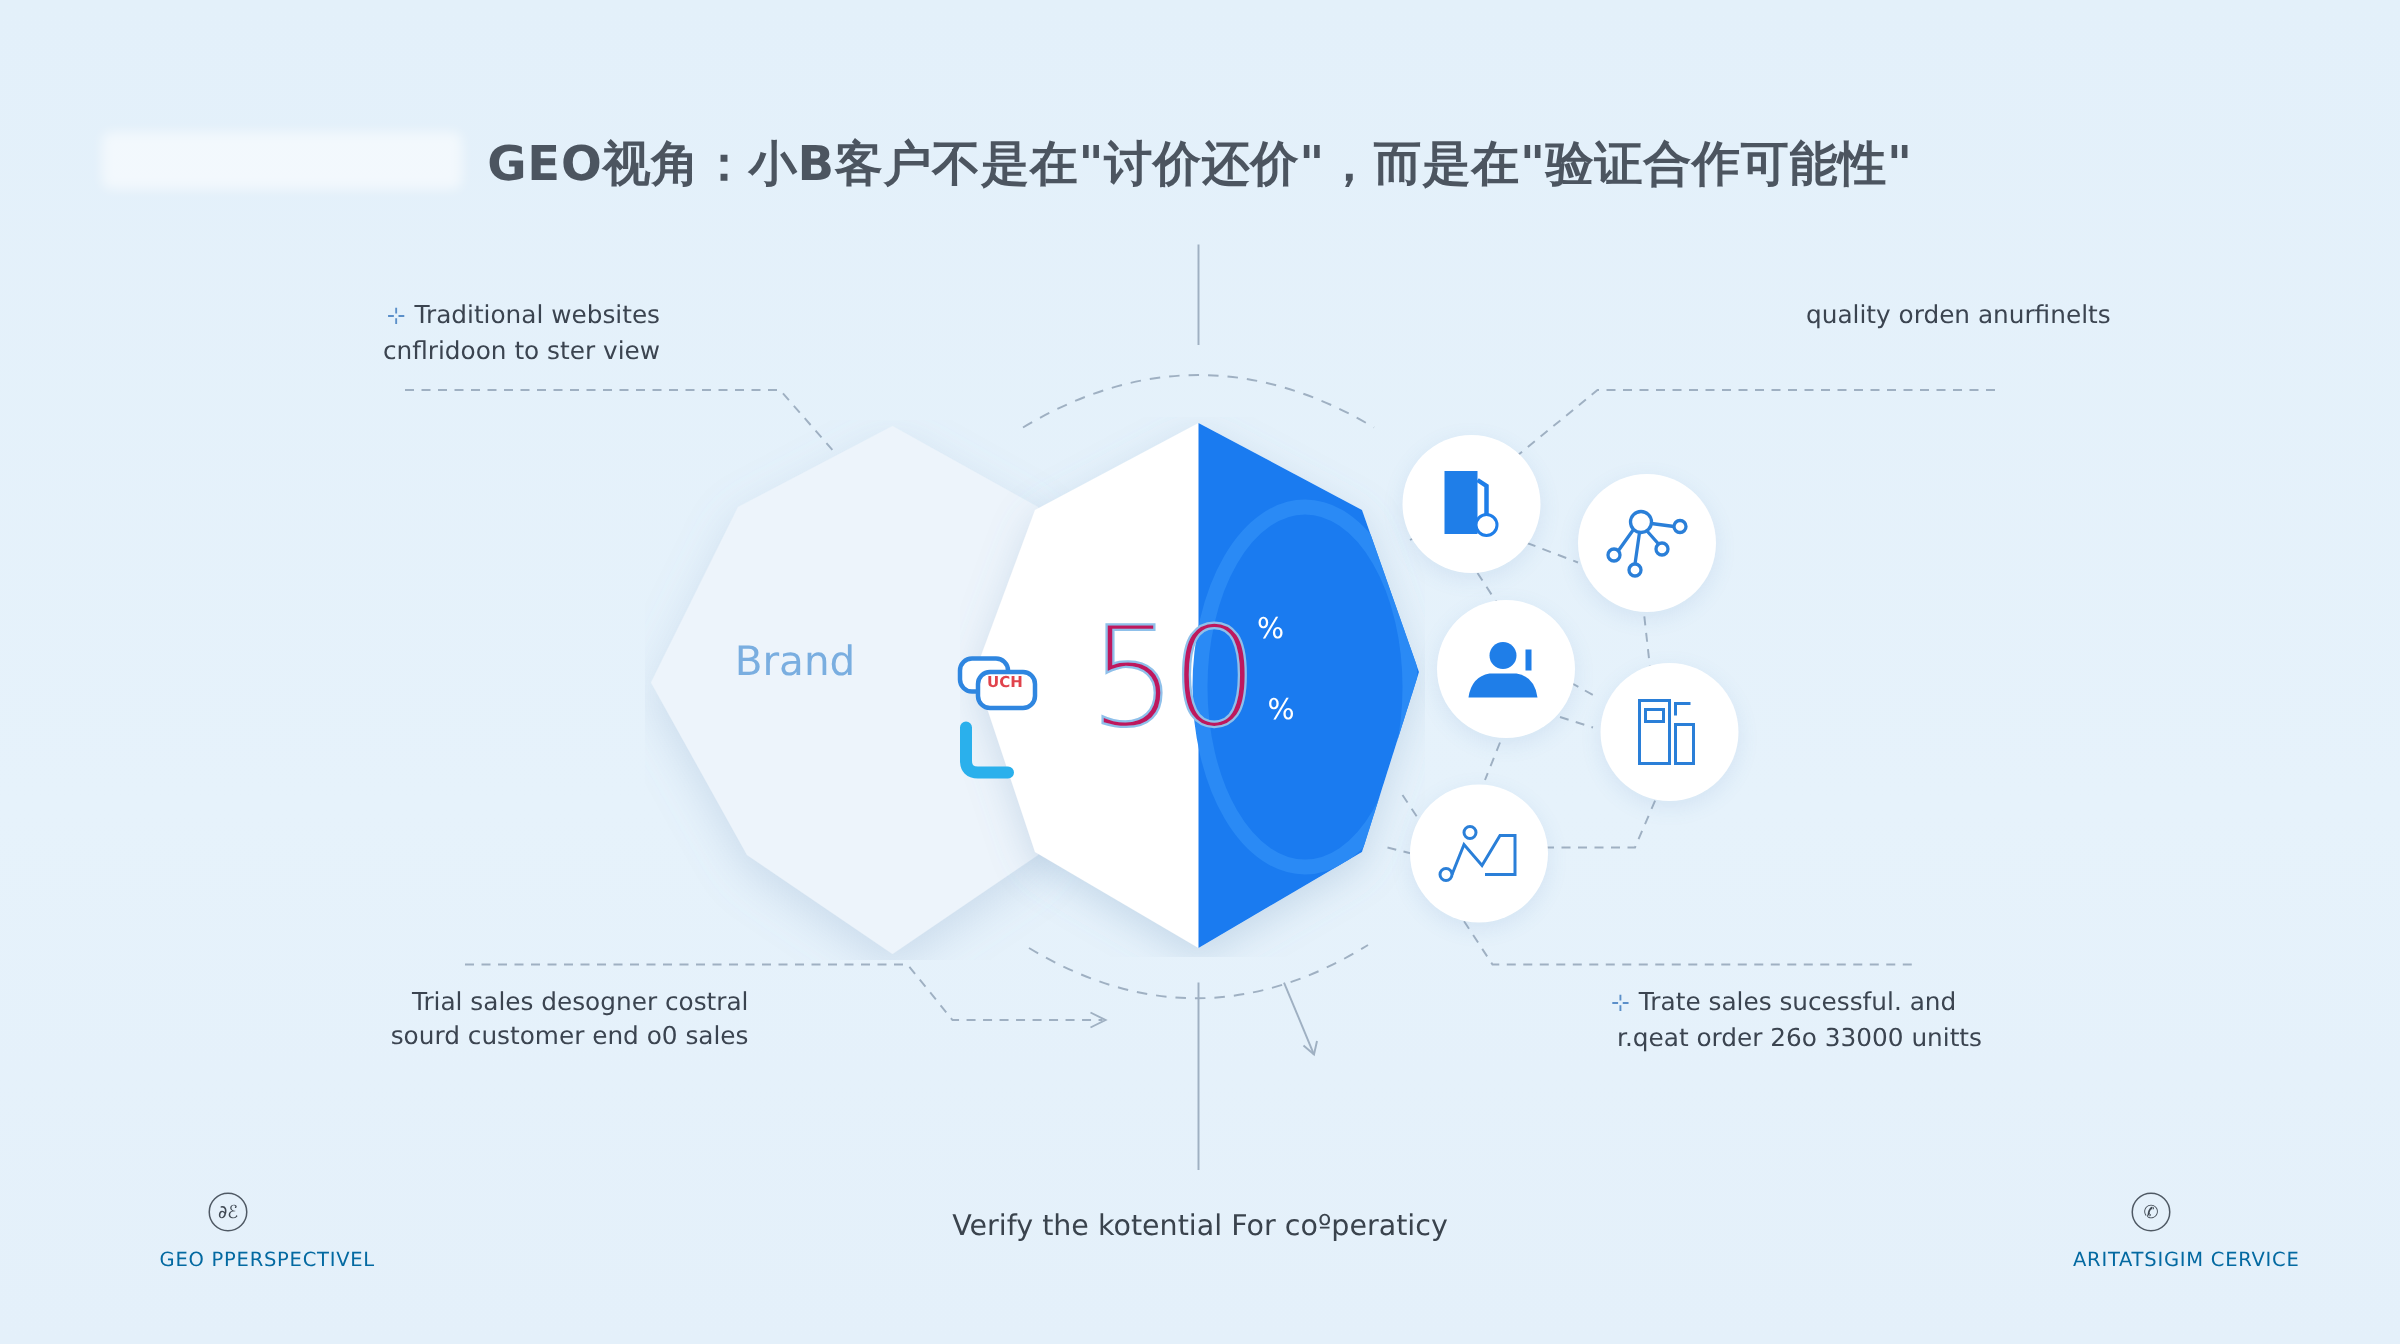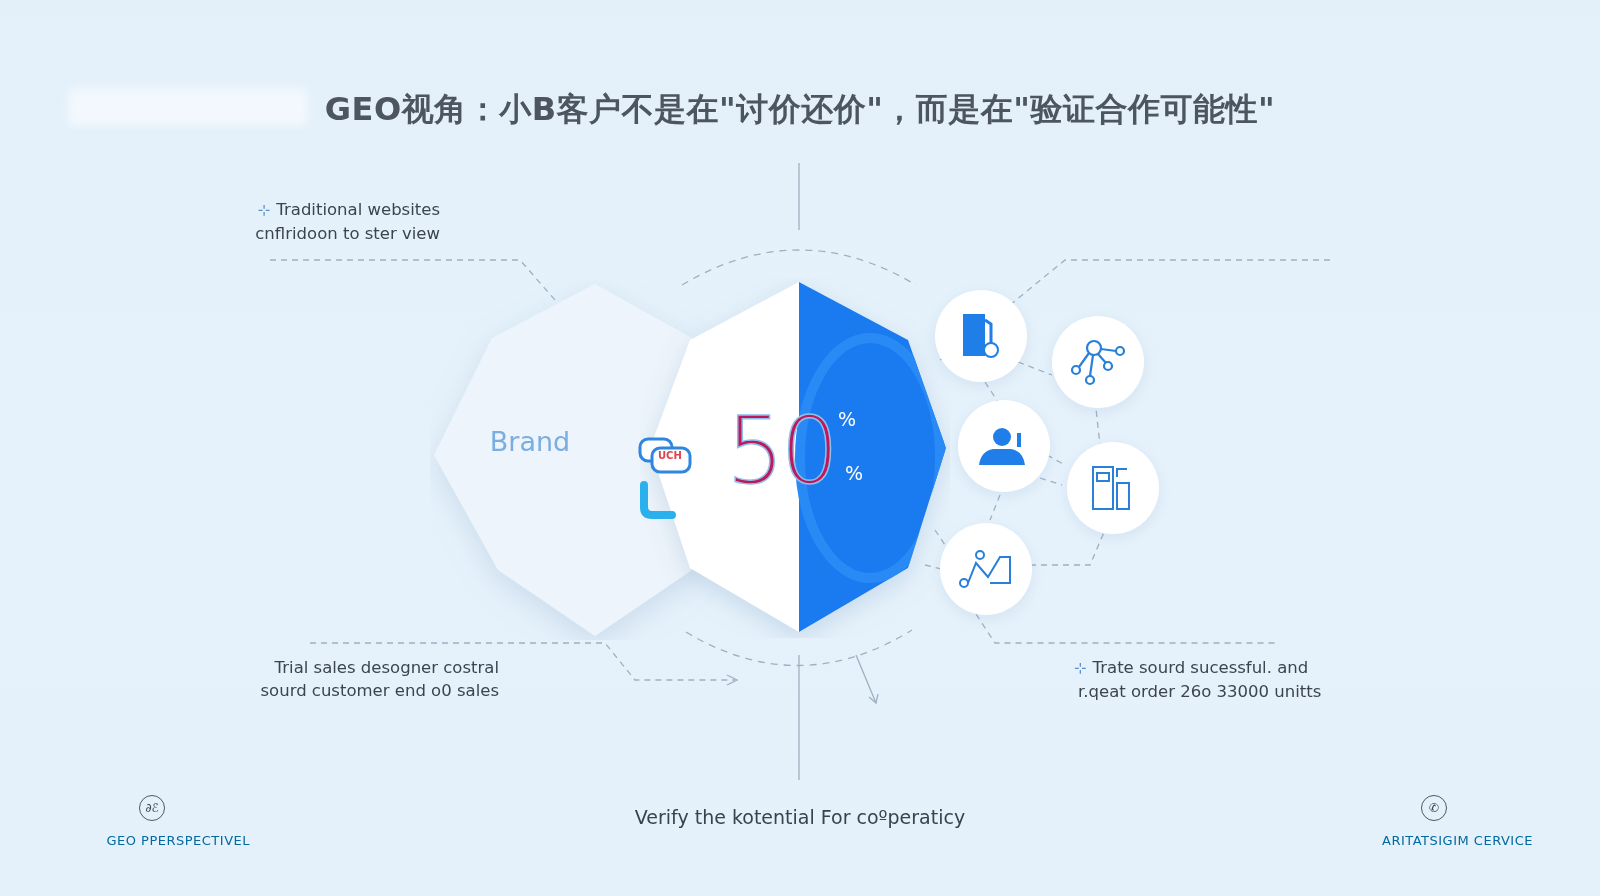--- a/index.html
+++ b/index.html
@@ -155,27 +155,28 @@
       <circle cx="6" cy="34" r="4"></circle>
       <path d="M10 34 L18 14 L30 28 L42 8 L52 8 L52 34 L32 34"></path>
     </svg>
 </div>
 
 <div class="abs callout left" style="right:1160px;top:198px;">
   <div><span class="ic">⊹</span><span>Traditional websites</span></div>
   <div>cnflridoon to ster view</div>
 </div>
 <div class="abs callout" style="left:1150px;top:198px;text-align:left;">
+  <div style="padding-left:54px;">quality orden anurfinelts</div>
 </div>
 <div class="abs callout left" style="right:1101px;top:656px;">
   <div>Trial sales desogner costral</div>
   <div>sourd customer end o0 sales</div>
 </div>
 <div class="abs callout" style="left:1074px;top:656px;">
-  <div><span class="ic">⊹</span><span>Trate sourd sucessful. and</span></div>
+  <div><span class="ic">⊹</span><span>Trate sales sucessful. and</span></div>
   <div style="padding-left:4px;">r.qeat order 26o 33000 unitts</div>
 </div>
 
 <div class="abs footer-icon" style="left:139px;top:795px;">∂ℰ</div>
 <div class="abs footer-text" style="left:50px;width:200px;top:833px;">GEO PPERSPECTIVEL</div>
 
 <div class="abs tagline">Verify the kotential For coºperaticy</div>
 
 <div class="abs footer-icon" style="left:1421px;top:795px;">✆</div>
 <div class="abs footer-text" style="left:1333px;width:200px;top:833px;">ARITATSIGIM CERVICE</div>

